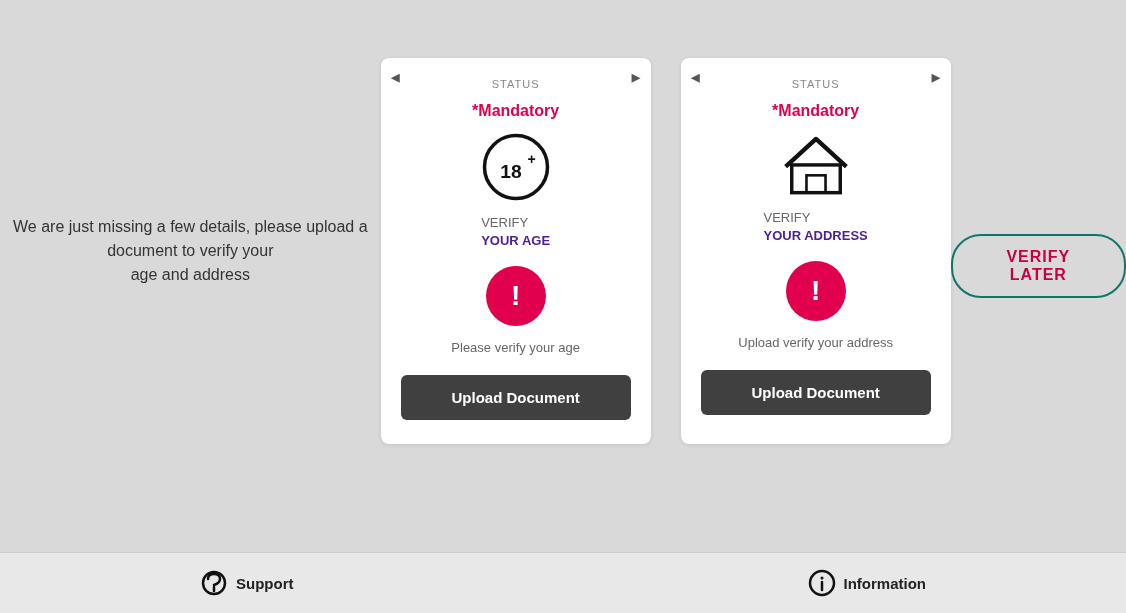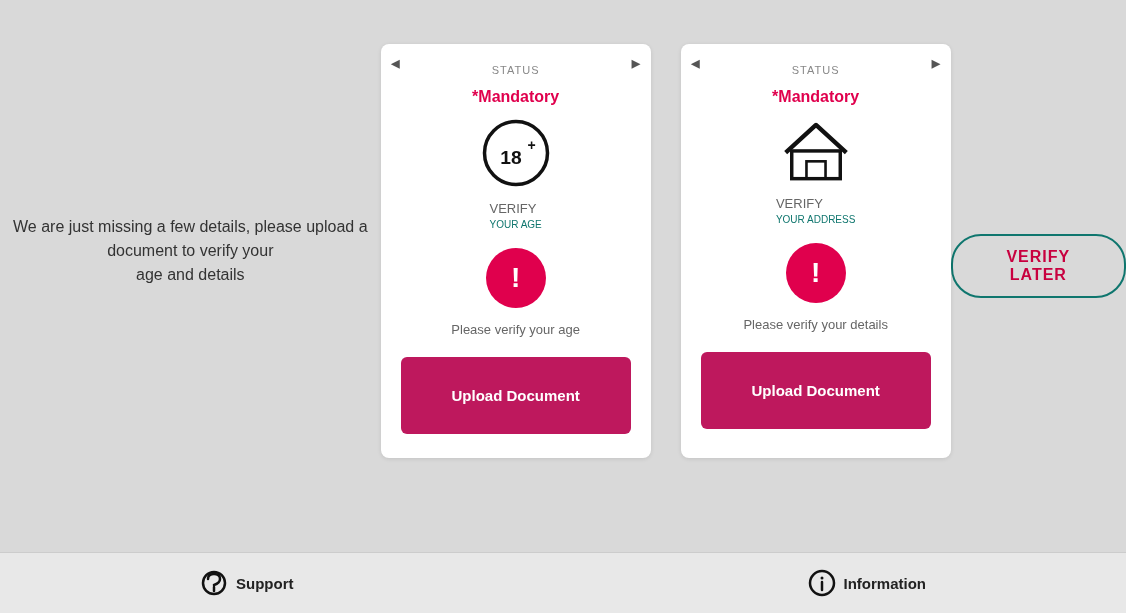--- a/index.html
+++ b/index.html
@@ -95,23 +95,23 @@
 
     .card-verify-label {
       font-size: 13px;
       color: #666;
       margin-bottom: 16px;
       line-height: 1.4;
     }
 
     .card-verify-label strong {
       display: block;
-      font-size: 10px;
-      color: #0f766e;
-      font-weight: 400;
+      font-size: 13px;
+      color: #4c1d95;
+      font-weight: 700;
       text-transform: uppercase;
     }
 
     .alert-circle {
       width: 60px;
       height: 60px;
       background-color: #e0004d;
       border-radius: 50%;
       display: flex;
       align-items: center;
@@ -127,25 +127,25 @@
     }
 
     .card-message {
       font-size: 13px;
       color: #666;
       text-align: center;
       margin-bottom: 20px;
     }
 
     .upload-btn {
-      background-color: #be185d;
+      background-color: #404040;
       color: #fff;
       border: none;
       border-radius: 6px;
-      padding: 30px 0;
+      padding: 14px 0;
       width: 100%;
       font-size: 15px;
       font-weight: bold;
       cursor: pointer;
       text-transform: none;
     }
 
     .verify-later-btn {
       background: transparent;
       border: 2px solid #0f766e;
@@ -184,21 +184,21 @@
       width: 28px;
       height: 28px;
     }
   </style>
 </head>
 <body>
 
 <div class="main-content">
   <div class="header-text">
     <span>We are just missing a few details, please upload a document to verify your</span><br>
-    <span>age and details</span>
+    <span>age and address</span>
   </div>
 
   <div class="cards-container">
 
     <div class="card">
       <span class="card-corner-mark left">◂</span>
       <span class="card-corner-mark right">▸</span>
       <div class="card-status-label">STATUS</div>
       <div class="card-mandatory">*Mandatory</div>
 
@@ -241,21 +241,21 @@
 
       <div class="card-verify-label">
         <span>VERIFY</span>
         <strong>YOUR ADDRESS</strong>
       </div>
 
       <div class="alert-circle">
         <span class="exclamation">!</span>
       </div>
 
-      <div class="card-message">Please verify your details</div>
+      <div class="card-message">Upload verify your address</div>
 
       <button class="upload-btn">Upload Document</button>
     </div>
 
   </div>
 
   <button class="verify-later-btn">VERIFY LATER</button>
 </div>
 
 <div class="footer">

